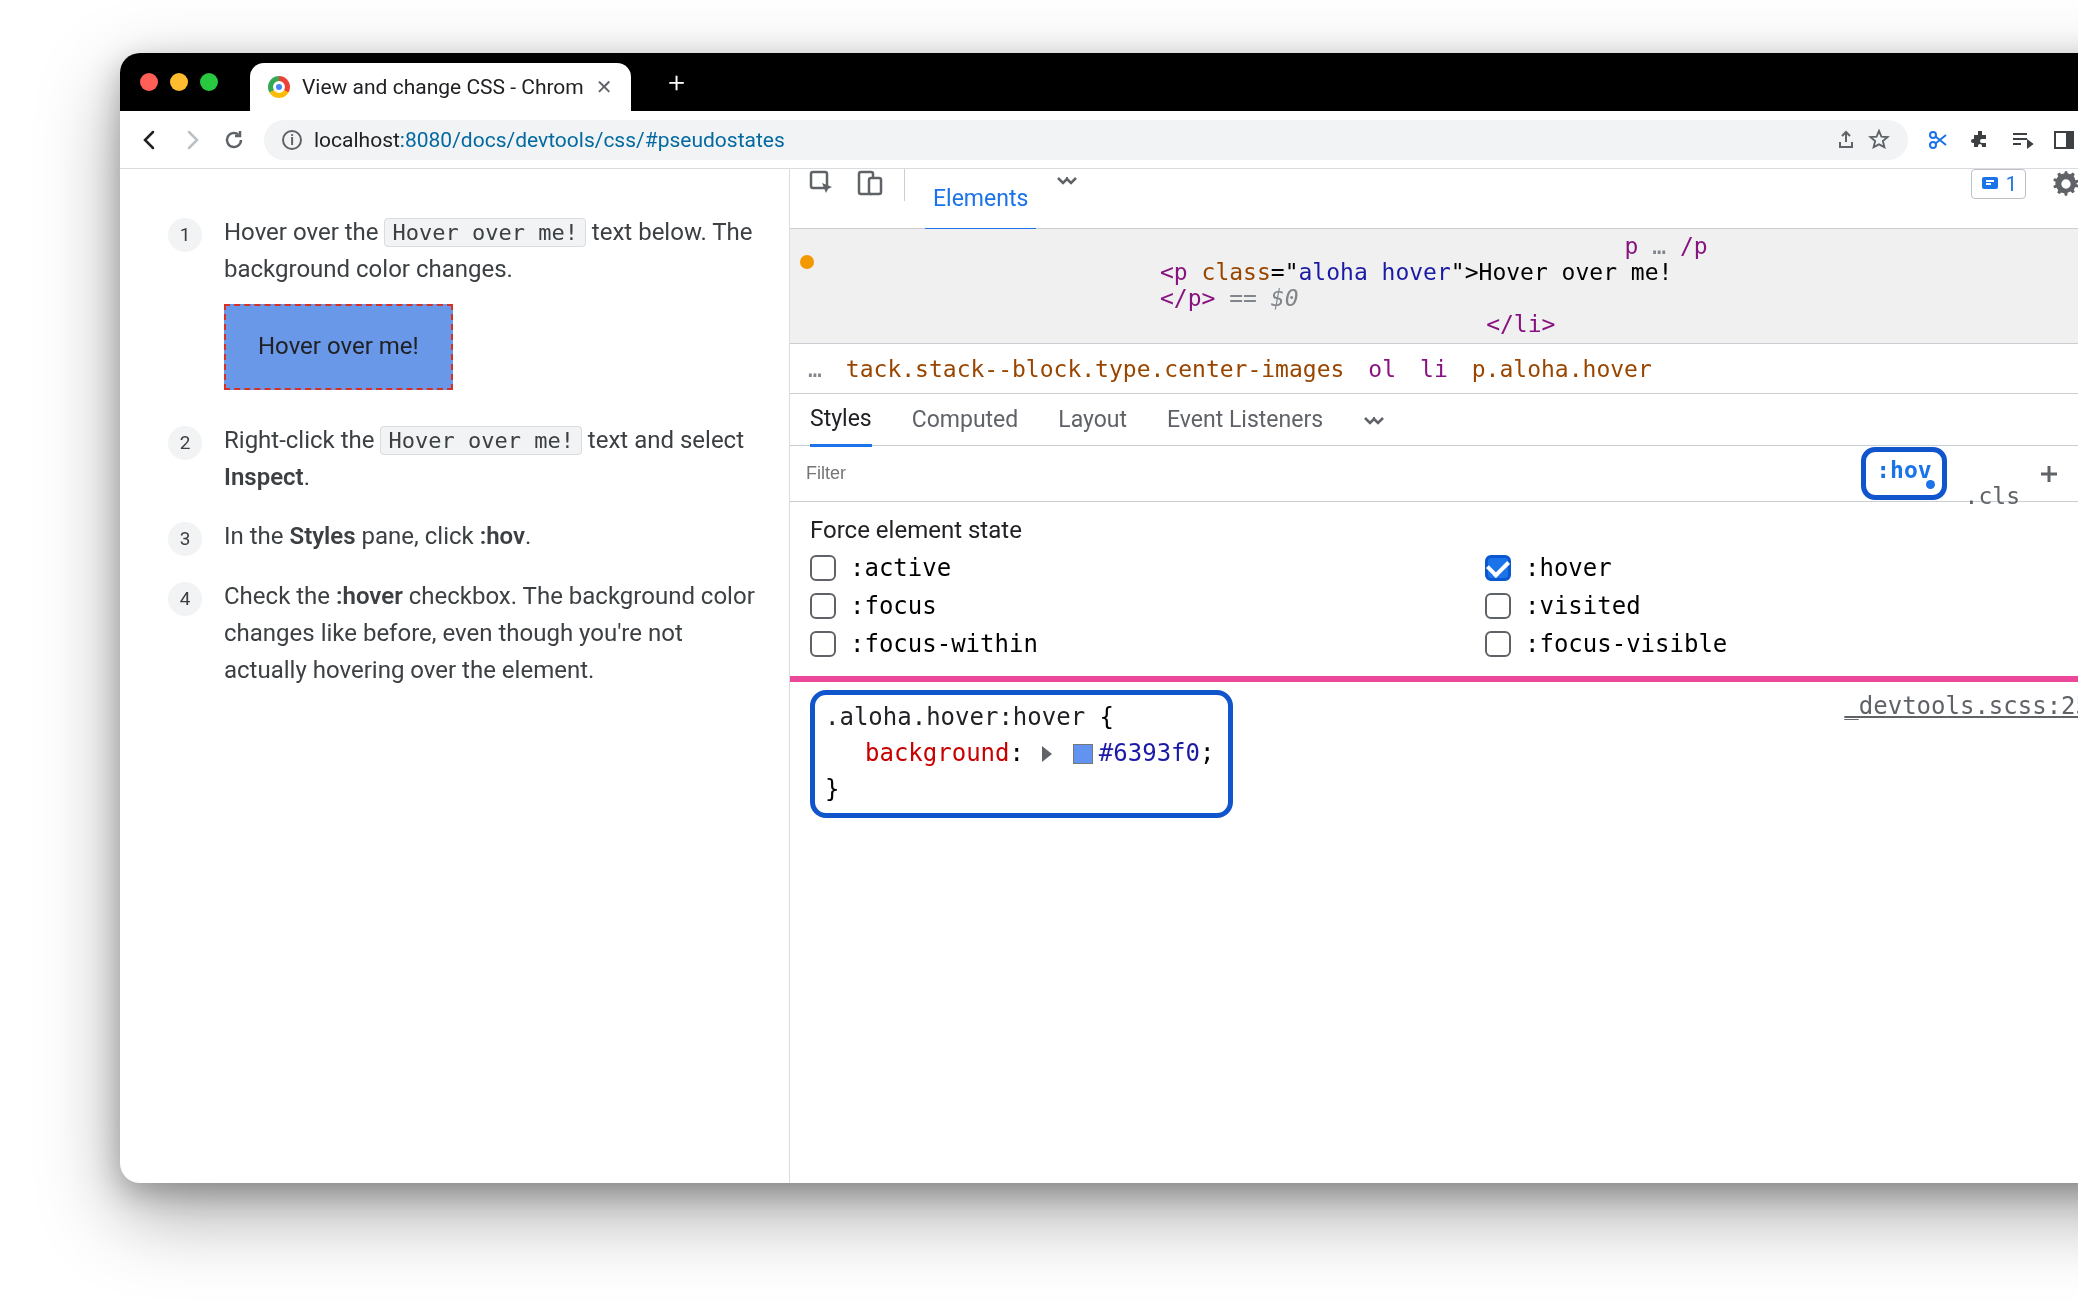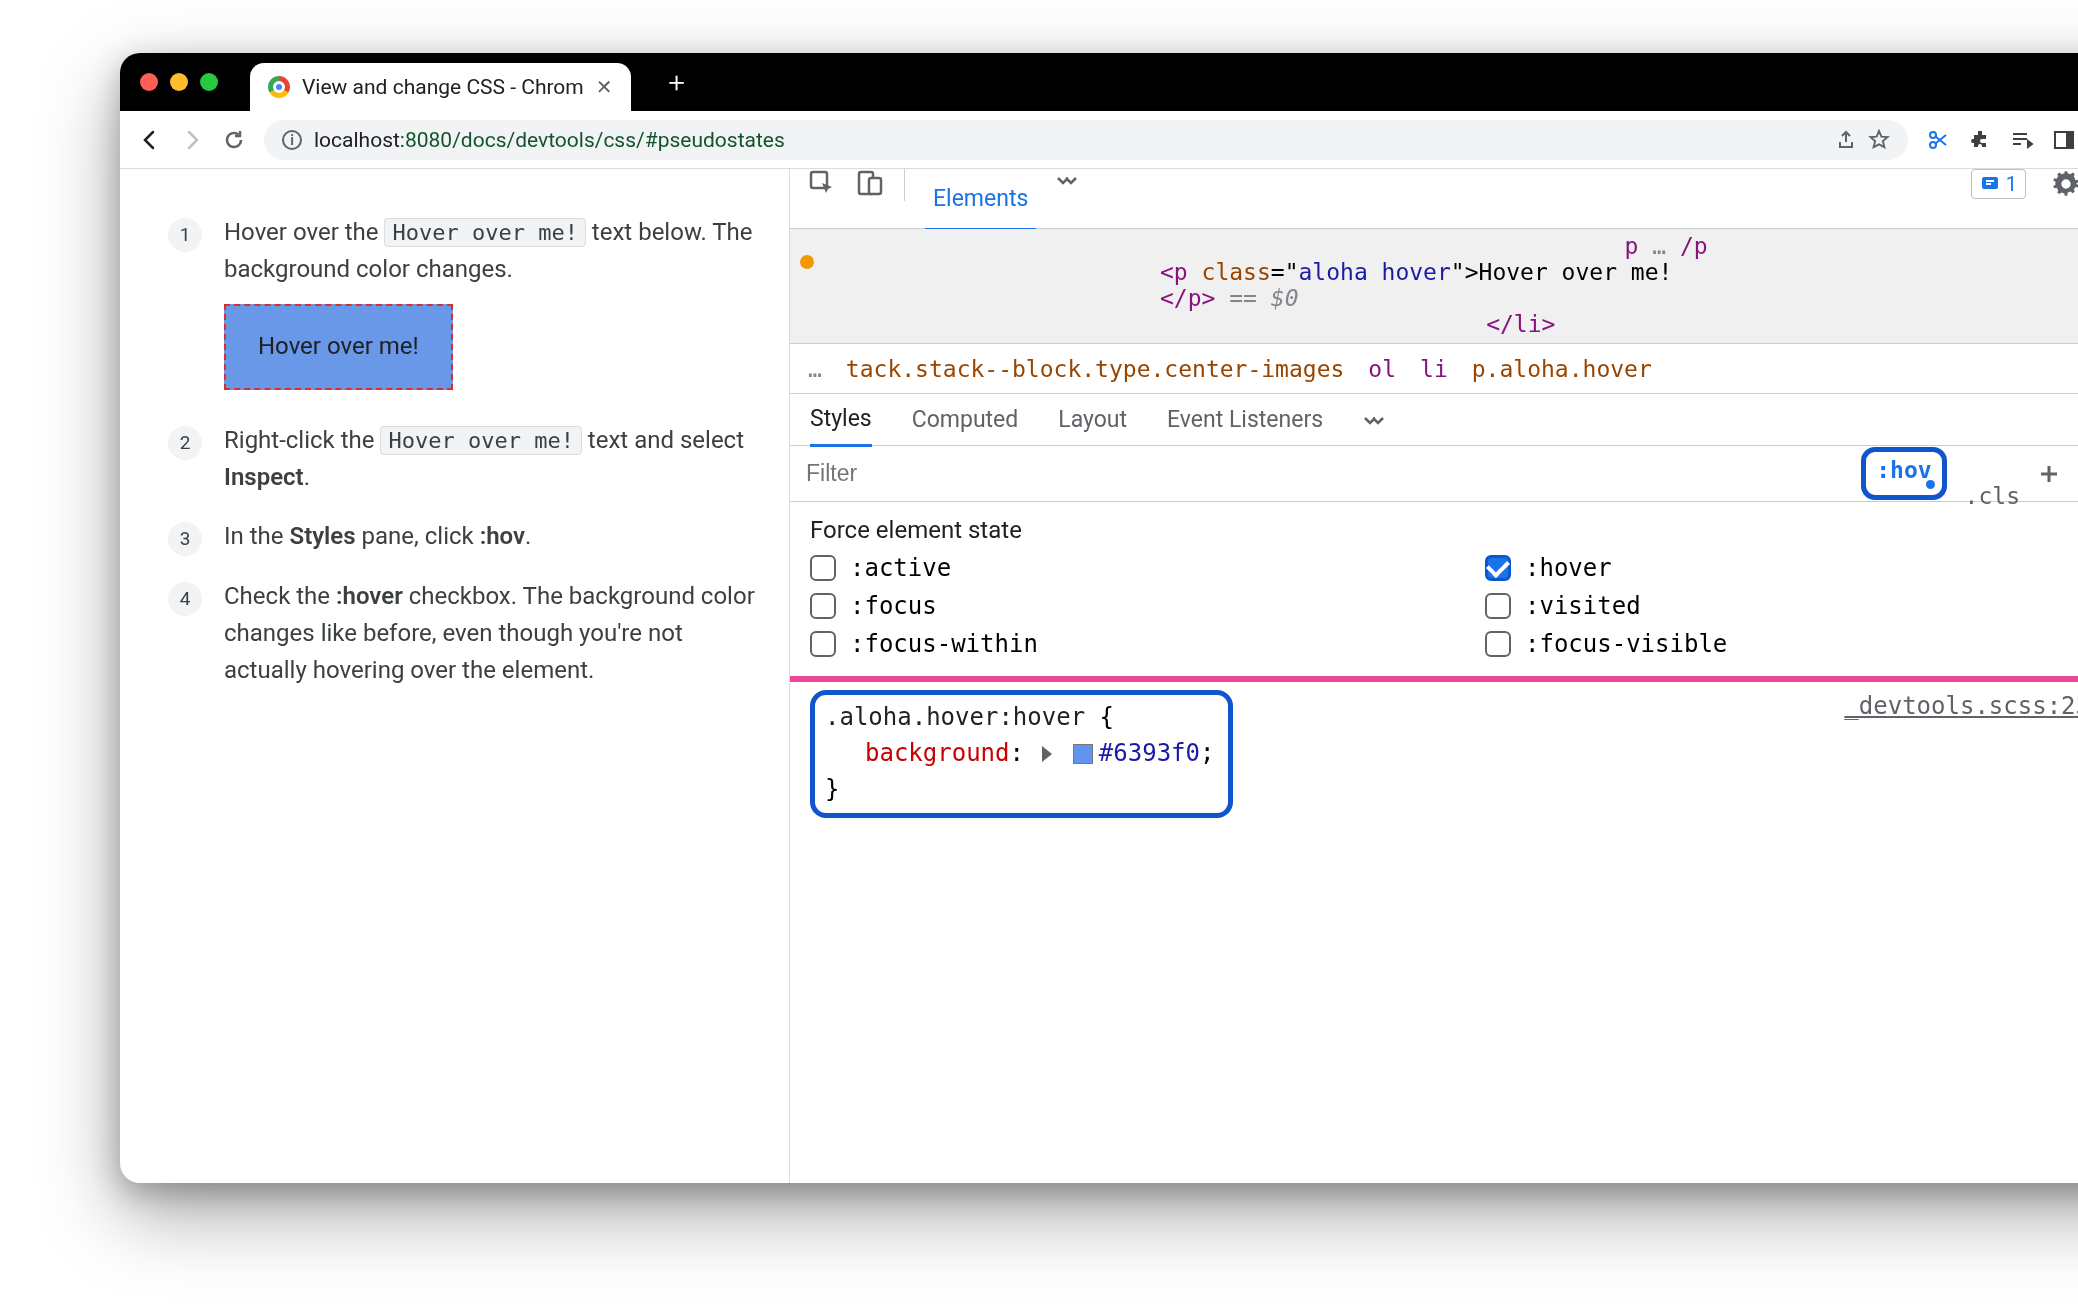--- a/index.html
+++ b/index.html
@@ -16,21 +16,21 @@
   .newtab { color: #fff; font-size: 28px; margin-left: 20px; }
   .chev { margin-left: auto; color: #fff; }
   .chrome-logo { width:22px; height:22px; border-radius:50%; background: conic-gradient(#ea4335 0 120deg, #fbbc05 120deg 240deg, #34a853 240deg 360deg); position:relative; }
   .chrome-logo::after { content:''; position:absolute; inset:5px; background:#4285f4; border:3px solid #fff; border-radius:50%; }
   
   .urlbar { height: 58px; background: #fff; display: flex; align-items: center; padding: 0 18px; gap: 18px; border-bottom: 1px solid #dadce0; }
   .urlbar .navbtn { color: #5f6368; }
   .urlbar .back svg path { stroke:#202124; }
   .addr { flex: 1; background: #f1f3f4; border-radius: 24px; height: 40px; display: flex; align-items: center; padding: 0 18px; gap: 12px; font-size: 21px; color: #202124; }
   .addr .info { color:#5f6368; width:20px; height:20px; border:2px solid #5f6368; border-radius:50%; display:flex; align-items:center; justify-content:center; font-size:14px; font-weight:bold; }
-  .addr .host .dim { color:#14532d;text-align:right; }
+  .addr .host .dim { color:#0369a1;text-align:right; }
   .iconbtn { color:#5f6368; display:flex; align-items:center; justify-content:center; }
   .sciss { color:#1a73e8; }
   .avatar { width:30px; height:30px; border-radius:50%; background:#a79b8e; }
   
   .split { display:flex; height: calc(100% - 116px); }
   .left { width: 670px; padding: 45px 30px 0 48px; border-right: 1px solid #dadce0; font-size: 24px; color:#3c4043; line-height:1.55; overflow:hidden; }
   .step { display:flex; gap:22px; margin-bottom: 22px; }
   .num { width:34px; height:34px; border-radius:50%; background:#f1f3f4; color:#3c4043; display:flex; align-items:center; justify-content:center; font-size:19px; flex-shrink:0; margin-top:4px; }
   .step p { flex:1; }
   code.inline { font-family: ui-monospace, Menlo, monospace; background:#f1f3f4; border:1px solid #dadce0; border-radius:4px; padding:1px 7px; font-size:22px; }
@@ -49,21 +49,21 @@
   .orange-dot { position:absolute; left:10px; top:26px; width:14px; height:14px; background:#f29900; border-radius:50%; }
   .tg { color:#881280; } .at { color:#994500; } .st { color:#1a1aa6; } .eq0 { color:#80868b; font-style:italic; }
   .crumb { height:50px; border-bottom:1px solid #cacdd1; display:flex; align-items:center; padding:0 18px; gap:24px; font-size:23px; font-family: ui-monospace, Menlo, monospace; color:#80868b; }
   .crumb .cr { color:#994500; }
   .crumb .sel { color:#881280; }
   
   .subtabs { height:52px; border-bottom:1px solid #cacdd1; display:flex; align-items:center; gap:40px; padding:0 20px; font-size:23px; color:#5f6368; }
   .subtabs .s.active { color:#202124; border-bottom:3px solid #1a73e8; padding:12px 0; }
   
   .filterrow { height:56px; border-bottom:1px solid #cacdd1; display:flex; align-items:center; padding:0 16px; gap:18px; font-size:23px; color:#5f6368; position:relative; }
-  .filterrow input { border:none; outline:none; font-size:23px; color:#202124; flex:1; background:transparent; }
+  .filterrow input { border:none; outline:none; font-size:18px; color:#202124; flex:1; background:transparent; }
   .hov-pill { color:#1a73e8; font-family: ui-monospace, Menlo, monospace; font-weight:600; border:5px solid #1155cc; border-radius:14px; padding:5px 10px 12px 10px; position:relative; }
   .hov-pill::after { content:''; position:absolute; right:7px; bottom:6px; width:9px; height:9px; background:#1a73e8; border-radius:50%; }
   .cls { font-family: ui-monospace, Menlo, monospace; margin-top: 44px; }
   .filtericons { display:flex; align-items:center; gap:26px; color:#5f6368; }
   
   .force { padding: 14px 20px 18px 20px; border-bottom:6px solid #ec4899; font-size:23px; }
   .force h4 { font-weight:400; color:#202124; margin-bottom:10px; font-size:24px; }
   .grid2 { display:grid; grid-template-columns: 1fr 1fr; row-gap:10px; font-family: ui-monospace, Menlo, monospace; font-size:24px; }
   .chk { display:flex; align-items:center; gap:14px; }
   .box { width:26px; height:26px; border:2px solid #5f6368; border-radius:6px; display:flex; align-items:center; justify-content:center; background:#fff; }

